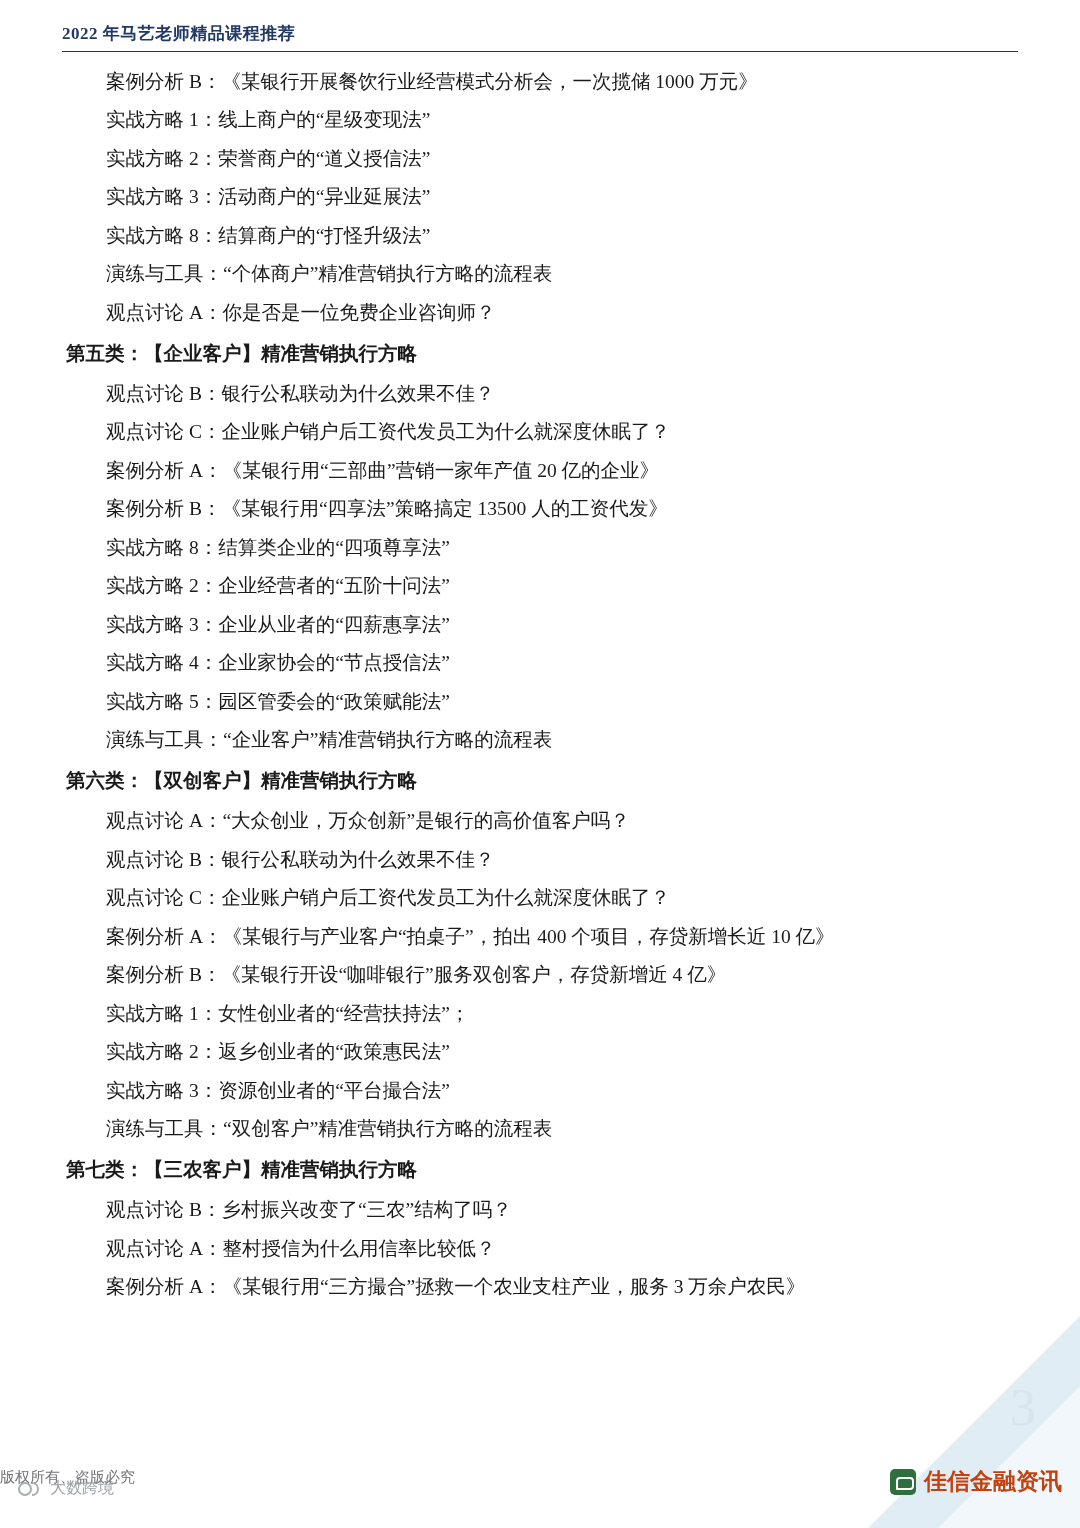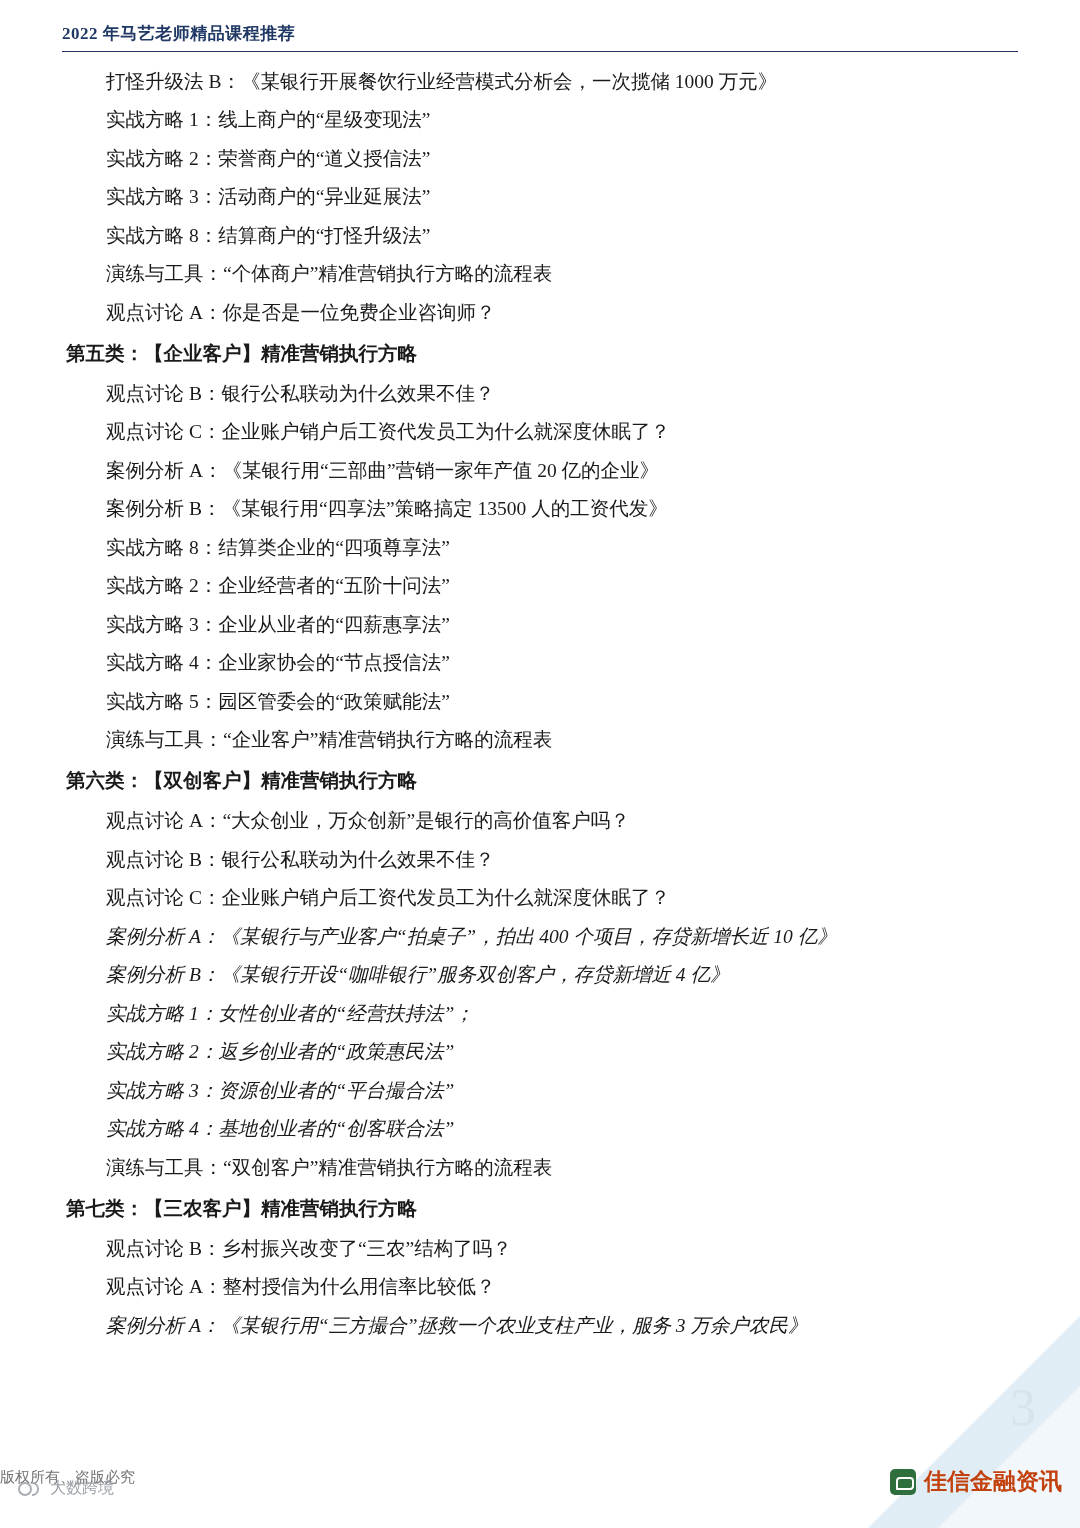--- a/index.html
+++ b/index.html
@@ -56,21 +56,20 @@
   .line.indent {
     padding-left: 44px;
   }
   .line.heading {
     font-weight: bold;
     padding-left: 4px;
     padding-top: 12px;
     padding-bottom: 11px;
   }
   .line.italic {
-    font-style: italic;
   }
 
   
   .footer-note {
     position: absolute;
     left: 0;
     top: 1468px;
     width: 1080px;
     text-align: left;
     font-size: 15px;
@@ -154,21 +153,21 @@
 <body>
 
 <div class="page">
 
   <div class="header">
     <div class="header-title">2022 年马艺老师精品课程推荐</div>
     <div class="header-rule"></div>
   </div>
 
   <div class="content" id="content-root">
-      <div class="line indent">打怪升级法 B：《某银行开展餐饮行业经营模式分析会，一次揽储 1000 万元》</div>
+      <div class="line indent">案例分析 B：《某银行开展餐饮行业经营模式分析会，一次揽储 1000 万元》</div>
       <div class="line indent">实战方略 1：线上商户的“星级变现法”</div>
       <div class="line indent">实战方略 2：荣誉商户的“道义授信法”</div>
       <div class="line indent">实战方略 3：活动商户的“异业延展法”</div>
       <div class="line indent">实战方略 8：结算商户的“打怪升级法”</div>
       <div class="line indent">演练与工具：“个体商户”精准营销执行方略的流程表</div>
       <div class="line indent">观点讨论 A：你是否是一位免费企业咨询师？</div>
       <div class="line heading">第五类：【企业客户】精准营销执行方略</div>
       <div class="line indent">观点讨论 B：银行公私联动为什么效果不佳？</div>
       <div class="line indent">观点讨论 C：企业账户销户后工资代发员工为什么就深度休眠了？</div>
       <div class="line indent">案例分析 A：《某银行用“三部曲”营销一家年产值 20 亿的企业》</div>
@@ -181,21 +180,20 @@
       <div class="line indent">演练与工具：“企业客户”精准营销执行方略的流程表</div>
       <div class="line heading">第六类：【双创客户】精准营销执行方略</div>
       <div class="line indent">观点讨论 A：“大众创业，万众创新”是银行的高价值客户吗？</div>
       <div class="line indent">观点讨论 B：银行公私联动为什么效果不佳？</div>
       <div class="line indent">观点讨论 C：企业账户销户后工资代发员工为什么就深度休眠了？</div>
       <div class="line indent italic">案例分析 A：《某银行与产业客户“拍桌子”，拍出 400 个项目，存贷新增长近 10 亿》</div>
       <div class="line indent italic">案例分析 B：《某银行开设“咖啡银行”服务双创客户，存贷新增近 4 亿》</div>
       <div class="line indent italic">实战方略 1：女性创业者的“经营扶持法”；</div>
       <div class="line indent italic">实战方略 2：返乡创业者的“政策惠民法”</div>
       <div class="line indent italic">实战方略 3：资源创业者的“平台撮合法”</div>
-      <div class="line indent italic">实战方略 4：基地创业者的“创客联合法”</div>
       <div class="line indent">演练与工具：“双创客户”精准营销执行方略的流程表</div>
       <div class="line heading">第七类：【三农客户】精准营销执行方略</div>
       <div class="line indent">观点讨论 B：乡村振兴改变了“三农”结构了吗？</div>
       <div class="line indent">观点讨论 A：整村授信为什么用信率比较低？</div>
       <div class="line indent italic">案例分析 A：《某银行用“三方撮合”拯救一个农业支柱产业，服务 3 万余户农民》</div>
     </div>
 
   <div class="page-number">3</div>
 
   <div class="corner-deco">

